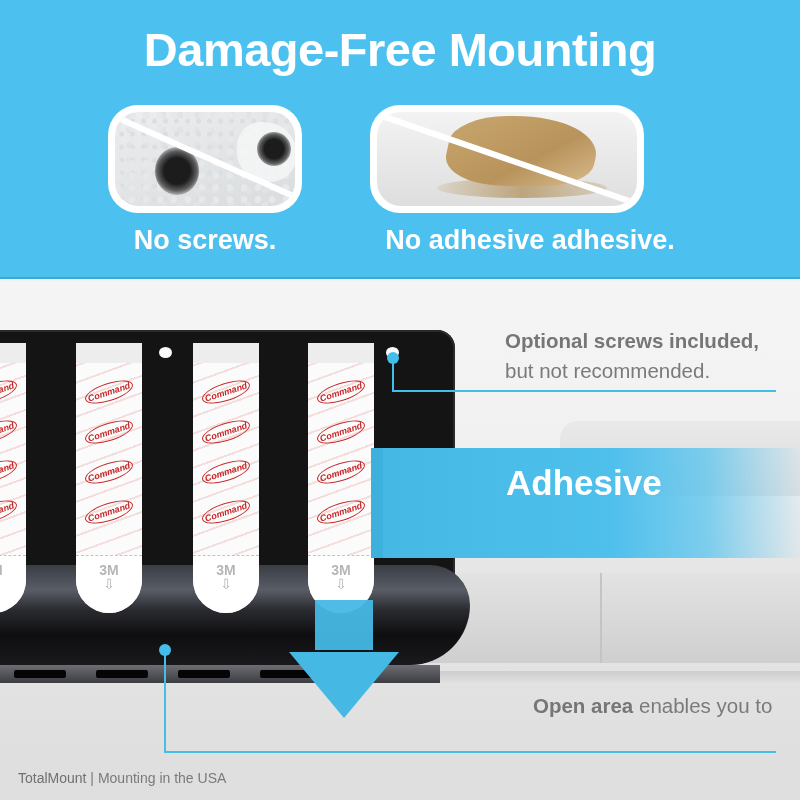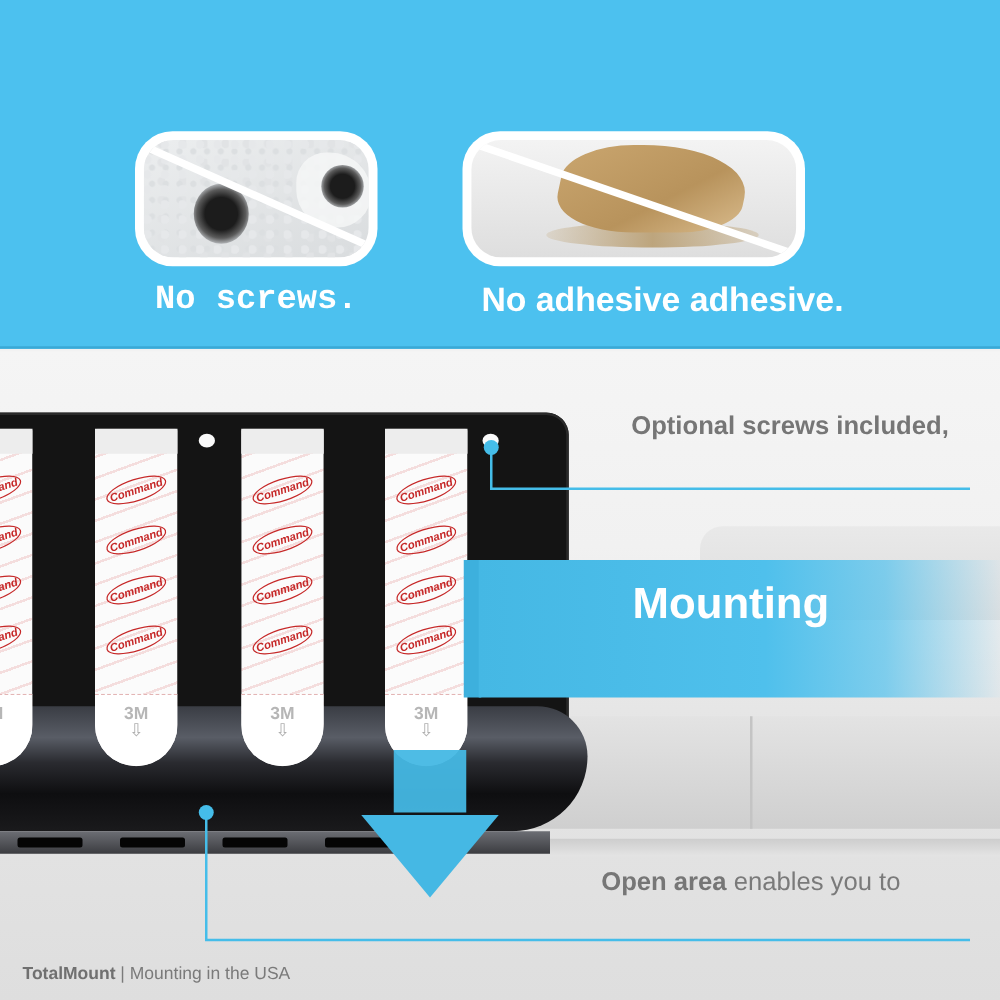--- a/index.html
+++ b/index.html
@@ -61,21 +61,21 @@
     position: absolute; left: -20px; top: 50%; width: 140%; height: 6px;
     background: #ffffff; transform-origin: center; 
   }
   .panel-screws .no-slash { transform: translateY(-50%) rotate(24deg); left: -25px; width: 240px; }
   .panel-adhesive .no-slash { transform: translateY(-50%) rotate(19deg); left: -20px; width: 300px; }
 
   .caption {
     position: absolute; top: 225px; color: #ffffff; font-weight: bold; font-size: 27px;
     text-align: center;
   }
-  .caption-screws { left: 108px; width: 194px; font-family: Liberation Mono, monospace; }
+  .caption-screws { left: 108px; width: 194px; }
   .caption-adhesive { left: 360px; width: 340px; }
 
   
   .room {
     position: absolute; left: 0; top: 281px; width: 800px; height: 519px;
     background: linear-gradient(180deg, #f5f5f5 0%, #f1f1f1 30%, #e6e6e6 55%, #dedede 100%);
   }
   .sofa-back {
     position: absolute; left: 560px; top: 140px; width: 240px; height: 75px;
     background: linear-gradient(180deg, #e9e9e9, #dcdcdc); border-radius: 18px 0 0 0;
@@ -156,26 +156,27 @@
   }
   .down-arrow-head {
     position: absolute; left: 289px; top: 652px; width: 0; height: 0;
     border-left: 55px solid transparent; border-right: 55px solid transparent;
     border-top: 66px solid #45b8e4;
   }
 
   .footer {
     position: absolute; left: 18px; top: 770px; color: #7a7a7a; font-size: 14px;
   }
-  .footer b { font-weight: bold; color: #707070; margin-top: 40px; }
+  .footer b { font-weight: normal; color: #707070; margin-top: 40px; }
 </style>
 </head>
 <body>
 
 <div class="top-banner">
+  <div class="headline">Damage-Free Mounting</div>
 
   <div class="panel panel-screws">
     <div class="panel-inner">
       <div class="wall-texture"></div>
       <div class="plaster-patch"></div>
       <div class="hole hole-a"></div>
       <div class="hole hole-b"></div>
       <div class="no-slash"></div>
     </div>
   </div>
@@ -255,35 +256,36 @@
   <div class="strip-logo" style="top:160px">Command</div>
   <div class="strip-tab">
     <div class="strip-3m">3M</div>
     <div class="strip-arrow">⇩</div>
   </div>
 </div>
 
 <div class="removable-band-left"></div>
 <div class="removable-band"></div>
 <div class="removable-text">
-  <div>Mounting</div>
+  <div>Adhesive</div>
 </div>
 
 <div class="down-arrow-stem"></div>
 <div class="down-arrow-head"></div>
 
 <div class="callout-dot" style="left:387px; top:352px"></div>
 <div class="callout-line" style="left:392px; top:358px; width:2px; height:33px"></div>
 <div class="callout-line" style="left:392px; top:390px; width:384px; height:2px"></div>
 <div class="callout-text" style="left:505px; top:326px">
   <b>Optional screws included,</b><br>
+  <span>but not recommended.</span>
 </div>
 
 <div class="callout-dot" style="left:159px; top:644px"></div>
 <div class="callout-line" style="left:164px; top:650px; width:2px; height:102px"></div>
 <div class="callout-line" style="left:164px; top:751px; width:612px; height:2px"></div>
-<div class="callout-text" style="left:481px; top:691px">
+<div class="callout-text" style="left:533px; top:691px">
   <b>Open area</b><span> enables you to</span><br>
 </div>
 
 <div class="footer">
   <b>TotalMount</b><span> | </span><span>Mounting in the USA</span>
 </div>
 
 </body></html>

